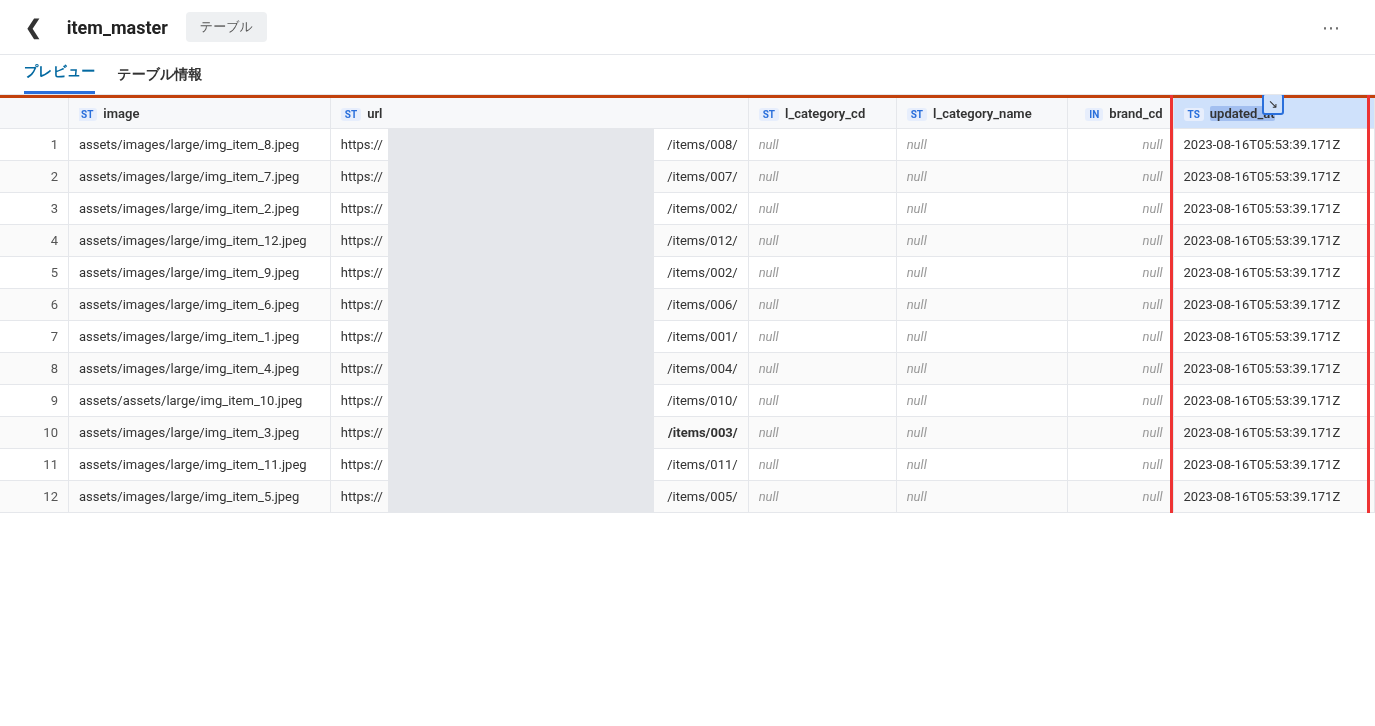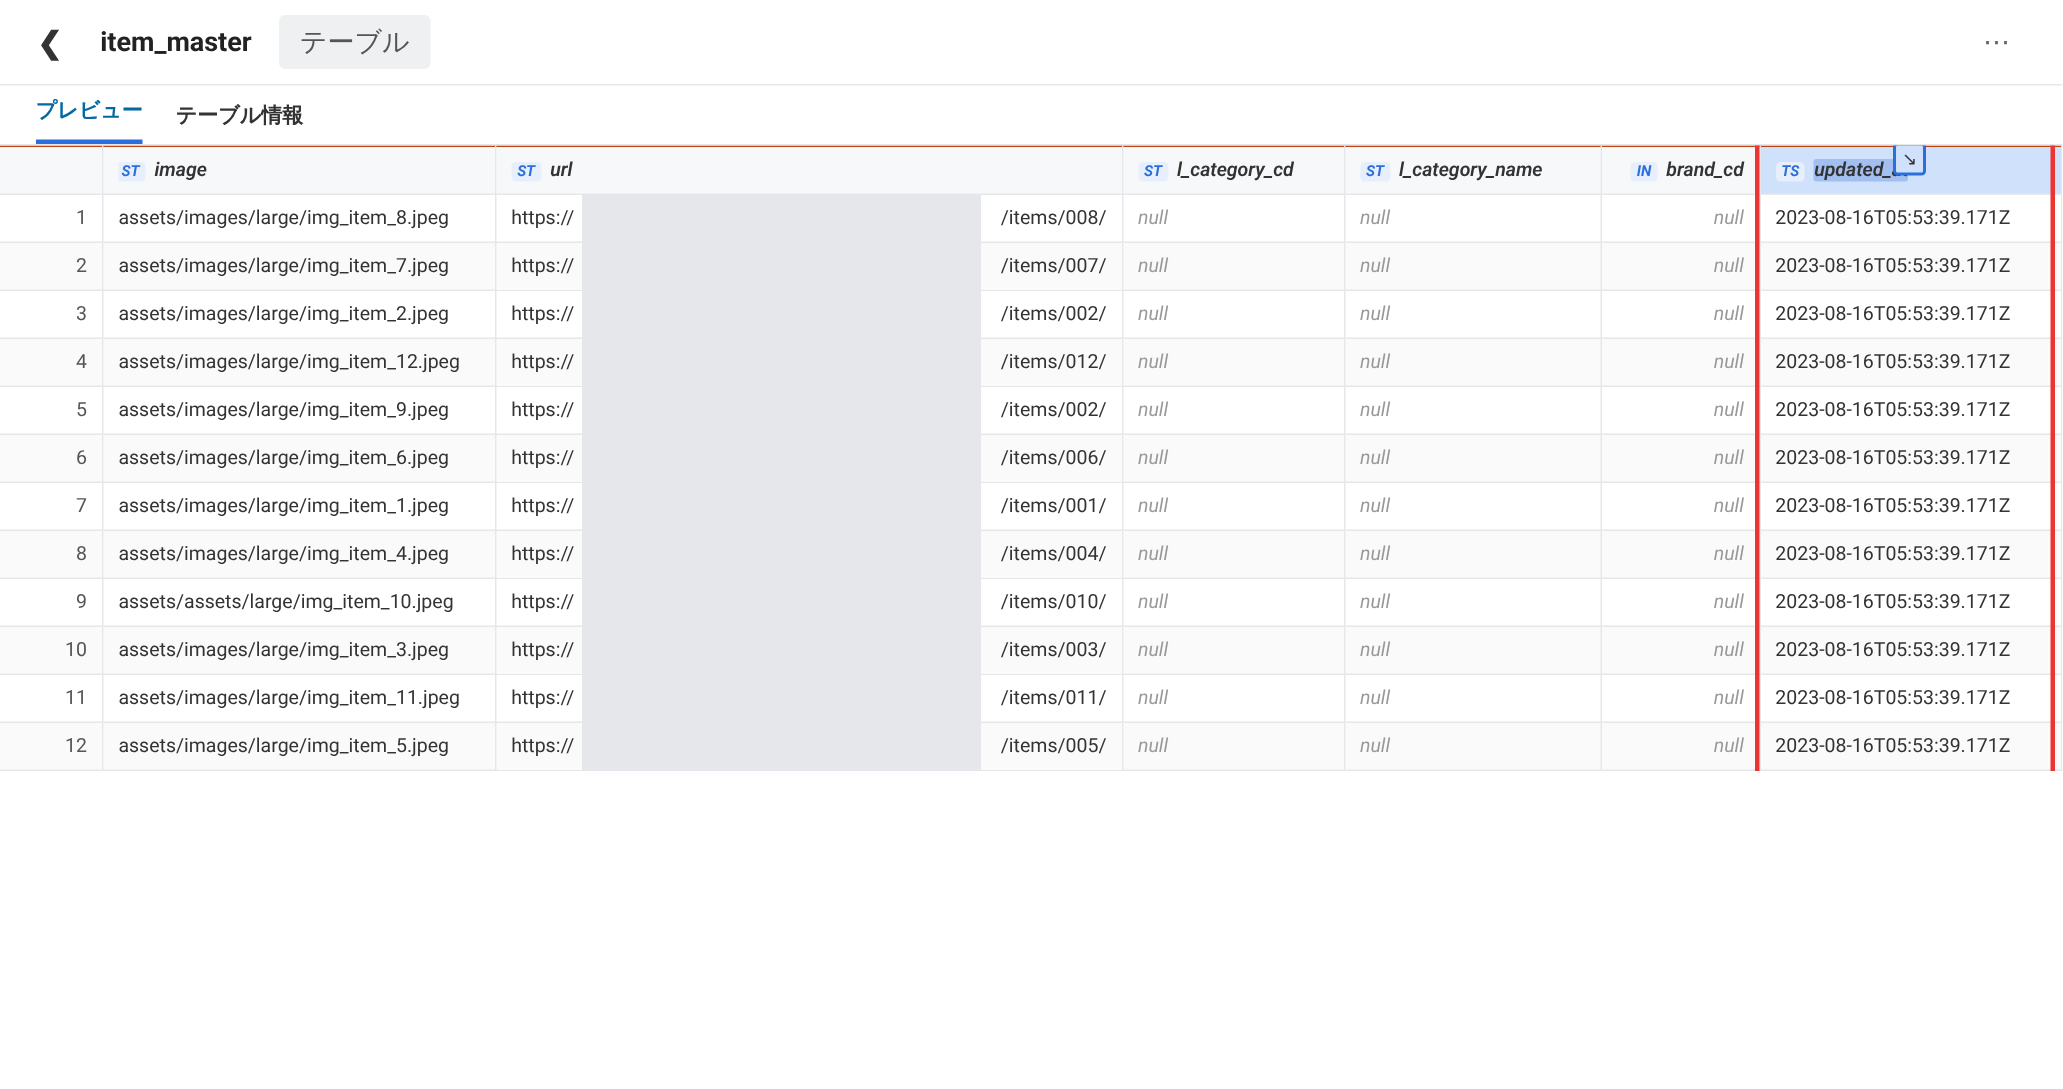--- a/index.html
+++ b/index.html
@@ -33,21 +33,21 @@
       font-size: 13px;
       color: #888;
       margin-top: 2px;
     }
     .badge {
       margin-left: 18px;
       background: #eef0f2;
       color: #555;
       padding: 6px 14px;
       border-radius: 4px;
-      font-size: 18px;
+      font-size: 13px;
     }
     .spacer { flex: 1; }
     .dots-btn {
       cursor: pointer;
       font-size: 18px;
       color: #666;
       padding: 6px 14px;
       letter-spacing: 1px;
     }
     .query-btn {
@@ -95,22 +95,21 @@
       text-align: left;
       white-space: nowrap;
       overflow: hidden;
       font-size: 13px;
       height: 32px;
     }
     th {
       background: #f7f8fa;
       font-weight: 600;
       color: #333;
-      border-top: 1px solid #c2410c;
-      font-style: italic;
+      border-top: 3px solid #c2410c;
     }
     tbody tr:nth-child(even) td { background: #fafafa; }
     .rownum {
       width: 68px;
       text-align: right;
       padding-right: 10px;
       color: #555;
       background: #f7f8fa !important;
     }
     tbody .rownum { background: #fff !important; }
@@ -292,21 +291,21 @@
           <td class="col-image">assets/assets/large/img_item_10.jpeg</td>
           <td class="col-url" style="position: relative;"><span>https://</span><span style="position: absolute; right: 10px;">/items/010/</span></td>
           <td class="col-lcat"><span class="null">null</span></td>
           <td class="col-lcatname"><span class="null">null</span></td>
           <td class="col-brand right"><span class="null">null</span></td>
           <td class="col-updated">2023-08-16T05:53:39.171Z</td>
         </tr>
         <tr>
           <td class="rownum">10</td>
           <td class="col-image">assets/images/large/img_item_3.jpeg</td>
-          <td class="col-url" style="position: relative;"><span>https://</span><span style="position: absolute; right: 10px;">/items/003/</span></td>
+          <td class="col-url" style="position: relative;"><span>https://</span><span style="position: absolute; right: 10px; font-weight: bold;">/items/003/</span></td>
           <td class="col-lcat"><span class="null">null</span></td>
           <td class="col-lcatname"><span class="null">null</span></td>
           <td class="col-brand right"><span class="null">null</span></td>
           <td class="col-updated">2023-08-16T05:53:39.171Z</td>
         </tr>
         <tr>
           <td class="rownum">11</td>
           <td class="col-image">assets/images/large/img_item_11.jpeg</td>
           <td class="col-url" style="position: relative;"><span>https://</span><span style="position: absolute; right: 10px;">/items/011/</span></td>
           <td class="col-lcat"><span class="null">null</span></td>

